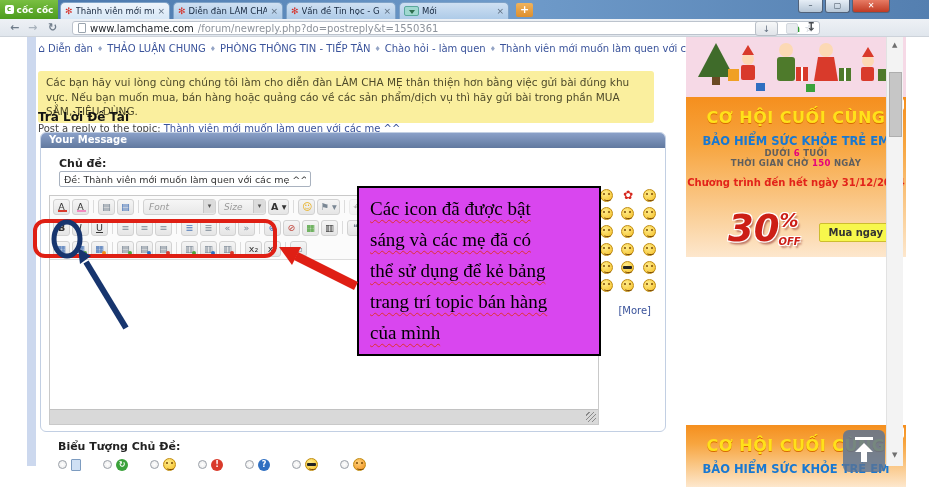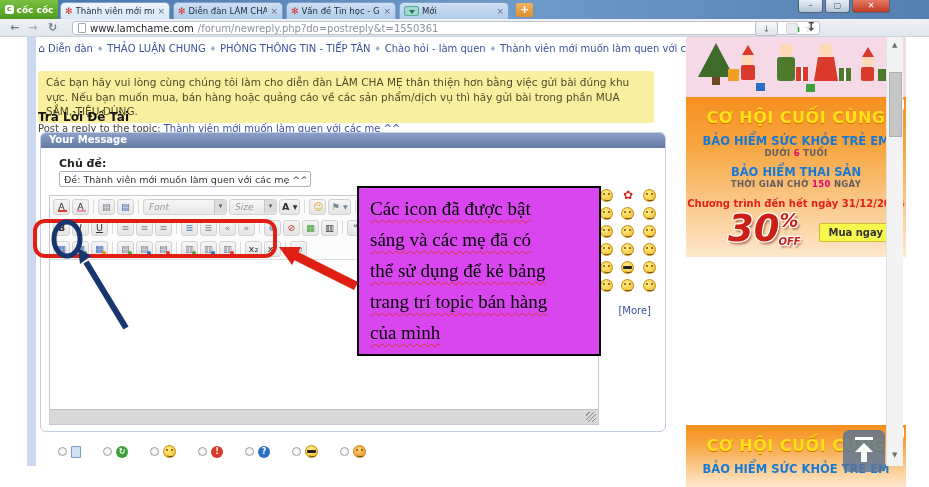--- a/index.html
+++ b/index.html
@@ -50,21 +50,21 @@
   .panel-header{height:15px;background:linear-gradient(#8aa0c8,#61799f);border-radius:5px 5px 0 0;color:#fff;font-size:10px;font-weight:bold;padding:1px 0 0 8px}
   .subject-label{position:absolute;left:18px;top:24px;font-size:11px;font-weight:bold;color:#222}
   .subject-input{position:absolute;left:18px;top:38px;width:252px;height:16px;border:1px solid #a9b2bf;border-radius:2px;font-size:9.5px;color:#333;padding:0 4px;font-family:inherit}
 
   .editor{position:absolute;left:8px;top:62px;width:550px;height:230px;border:1px solid #c9c9c9;background:#fbfbfb}
   .trow{display:flex;align-items:center;gap:2px;padding:2px 3px;height:21px}
   .btn{position:relative;display:inline-flex;align-items:center;justify-content:center;min-width:17px;height:16px;background:linear-gradient(#f5f5f5,#e5e5e5);border:1px solid #d2d2d2;border-radius:3px;font-size:9.5px;color:#333;padding:0 2px}
   .btn.disabled{opacity:.38}
   .tsep{width:1px;height:13px;background:#dcdcdc;margin:0 2px}
   .sel{height:16px;background:linear-gradient(#f6f6f6,#e8e8e8);border:1px solid #d2d2d2;border-radius:3px;display:flex;align-items:center;font-size:9px;color:#999;font-style:italic;padding-left:5px}
-  .sel-font{width:84px}.sel-size{width:48px}
+  .sel-font{width:73px}.sel-size{width:48px}
   .caret{margin-left:auto;width:12px;height:13px;background:#dcdcdc;border-left:1px solid #c6c6c6;font-style:normal;color:#555;font-size:7px;text-align:center;line-height:13px;border-radius:0 2px 2px 0}
   .f-bold{font-weight:bold}.f-italic{font-style:italic}.f-underline{text-decoration:underline}
   .c-blue{color:#4a76b8}.c-steel{color:#7a8794}.c-green{color:#4ea23b}.c-red{color:#c0443a}.c-dark{color:#333}.c-smile{color:#e8b020}
   .u-red::after,.u-pink::after{content:"";position:absolute;left:4px;bottom:2px;width:9px;height:2px;background:#d93a2b}
   .u-pink::after{background:#f18bc0}
   .dot{position:absolute;right:1px;bottom:1px;width:4px;height:4px;border-radius:50%}
   .textarea{height:150px;background:#fff;border-top:1px solid #ddd}
   .statusbar{height:15px;background:#d9d9d9;border-top:1px solid #c2c2c2;position:relative}
   .resize{position:absolute;right:2px;bottom:2px;width:10px;height:10px;background:repeating-linear-gradient(135deg,transparent 0 2px,#8a8a8a 2px 3px)}
 
@@ -281,20 +281,21 @@
         <span class="smiley cool"></span>
         <span class="smiley"></span>
         <span class="smiley"></span>
         <span class="smiley"></span>
         <span class="smiley"></span>
       </div>
     <div class="more">[More]</div>
   </div>
 
   <div class="topic">
+    <div class="topic-label">Biểu Tượng Chủ Đề:</div>
     <div class="topic-row">
         <span class="ti-pair">
           <span class="radio"></span>
           <span class="ti-doc"></span>
         </span>
         <span class="ti-pair">
           <span class="radio"></span>
           <span class="ti-round" style="background: rgb(59, 162, 59);">↻</span>
         </span>
         <span class="ti-pair">
@@ -344,21 +345,20 @@
           <rect x="192" y="32" width="11" height="12" fill="#4e7a2b"></rect>
           <rect x="70" y="46" width="9" height="8" fill="#2f6fc1"></rect>
             <rect x="120" y="47" width="9" height="8" fill="#3ba23b"></rect>
         </svg>
       </div>
       <div class="ad-body">
         <div class="ad-refresh">↻</div>
         <div class="ad-headline">CƠ HỘI CUỐI CÙNG</div>
         <div class="ad-p">BẢO HIỂM SỨC KHỎE TRẺ EM</div>
         <div class="ad-sub"><span>DƯỚI </span><span class="ad-accent">6</span><span> TUỔI</span></div>
-        <div class="ad-p">BẢO HIỂM THAI SẢN</div>
         <div class="ad-sub"><span>THỜI GIAN CHỜ </span><span class="ad-accent">150</span><span> NGÀY</span></div>
         <div class="ad-promo">Chương trình đến hết ngày 31/12/2014</div>
         <div class="disc">
           <span class="disc-val">30</span><span class="disc-pct">%</span>
           <span class="disc-off">OFF</span>
         </div>
         <div class="cta">Mua ngay</div>
       </div>
     </div>
     <div class="ad2">

